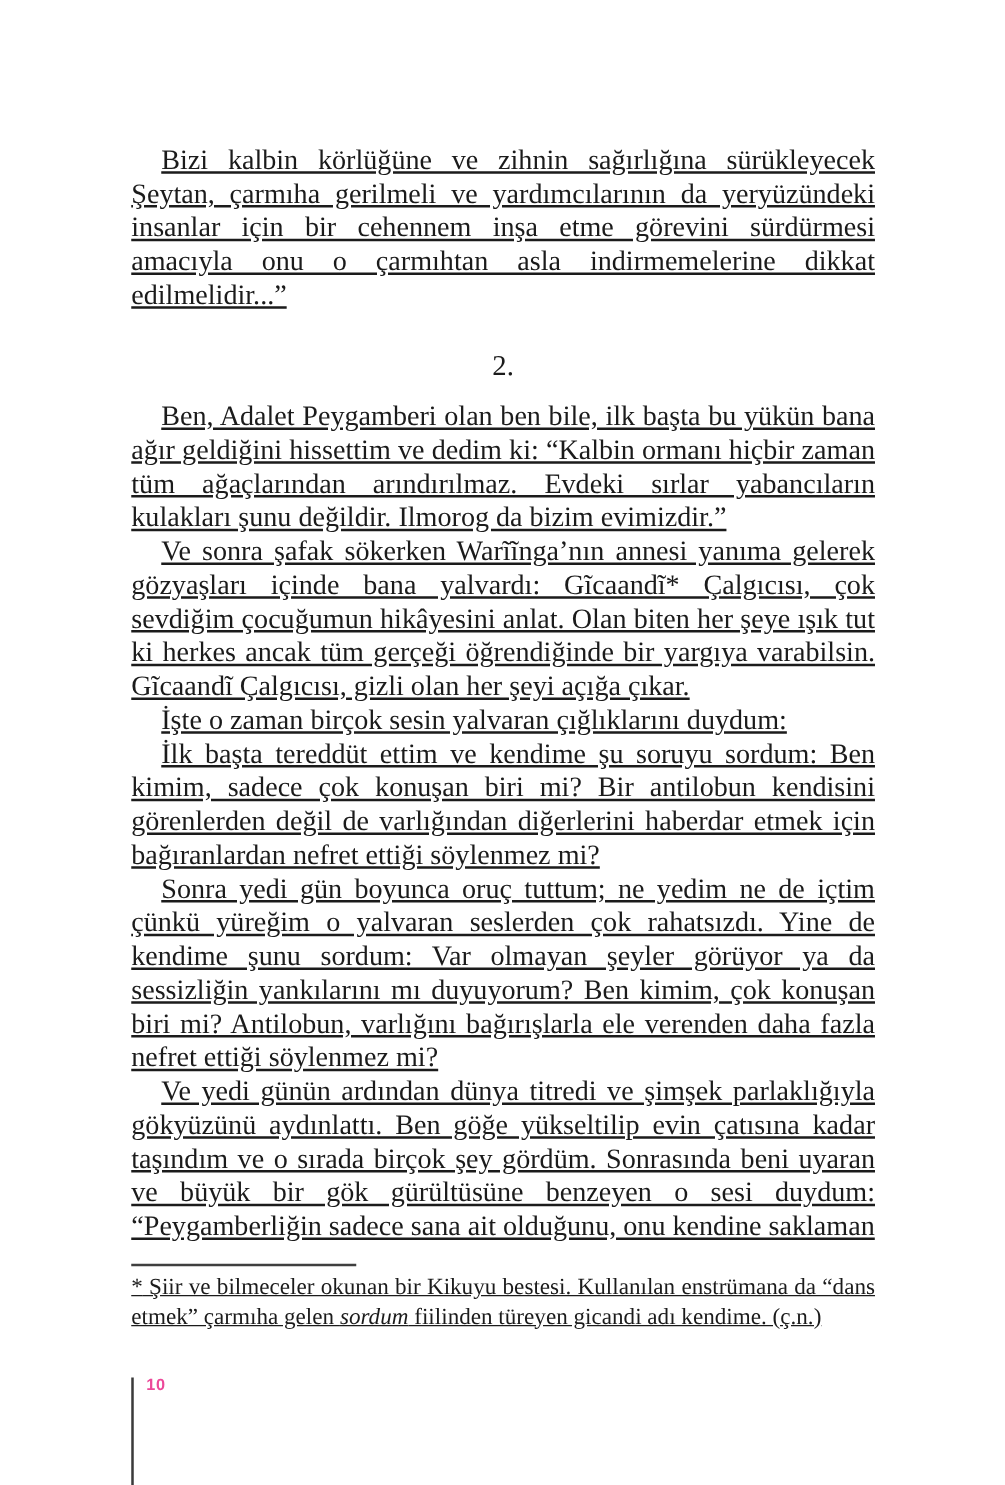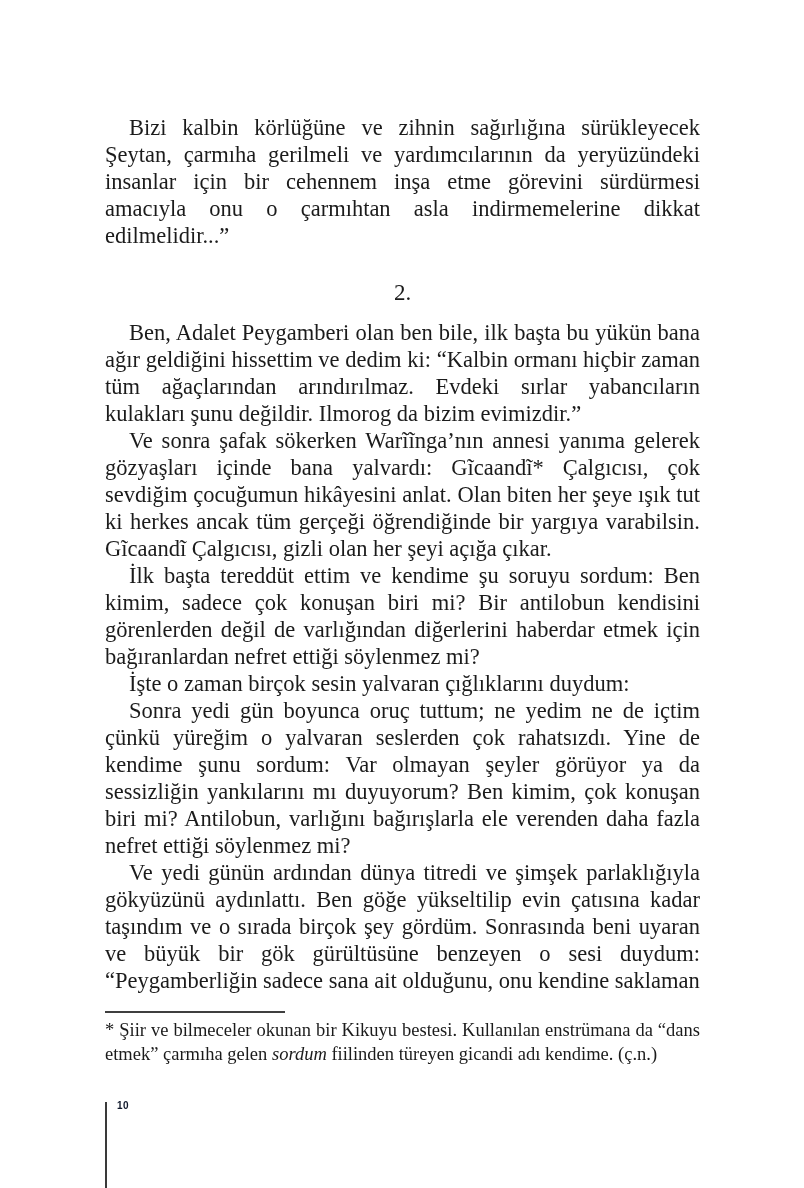--- a/index.html
+++ b/index.html
@@ -21,20 +21,21 @@
     top: 114px;
     width: 595px;
     font-size: 22.5px;
     line-height: 27px;
     text-align: justify;
   }
   .text-block p {
     margin: 0;
     text-indent: 24px;
     hyphens: manual;
+    text-decoration: underline;
   }
   .section-heading {
     text-align: center;
     text-indent: 0;
     margin: 30px 0 13px 0;
     font-size: 23px;
   }
   .footnote-block {
     margin-top: 17px;
   }
@@ -53,45 +54,45 @@
   }
   .footnote-text .italic {
     font-style: italic;
   }
   .page-number {
     position: absolute;
     left: 117px;
     top: 1100px;
     font-family: "Liberation Sans", sans-serif;
     font-weight: bold;
-    font-size: 10px;
+    font-size: 13px;
     letter-spacing: 0.5px;
-    color: #0f172a;
+    color: #ec4899;
   }
   .spine-rule {
     position: absolute;
     left: 105px;
     top: 1102px;
     width: 2px;
     height: 86px;
     background: #3a3a3a;
   }
 </style>
 </head>
 <body>
 
 <div class="text-block">
   <p>Bizi kalbin körlüğüne ve zihnin sağırlığına sürükleyecek Şeytan, çarmıha gerilmeli ve yardımcılarının da yeryüzündeki insanlar için bir cehennem inşa etme görevini sürdürmesi amacıyla onu o çarmıhtan asla indirmemelerine dikkat edilmelidir...”</p>
 
   <div class="section-heading">2.</div>
 
   <p>Ben, Adalet Peygamberi olan ben bile, ilk başta bu yükün bana ağır geldiğini hissettim ve dedim ki: “Kalbin ormanı hiçbir zaman tüm ağaçlarından arındırılmaz. Evdeki sırlar yabancıların kulakları şunu değildir. Ilmorog da bizim evimizdir.”</p>
   <p>Ve sonra şafak sökerken Warĩĩnga’nın annesi yanıma gelerek gözyaşları içinde bana yalvardı: Gĩcaandĩ* Çalgıcısı, çok sevdiğim çocuğumun hikâyesini anlat. Olan biten her şeye ışık tut ki herkes ancak tüm gerçeği öğrendiğinde bir yargıya varabilsin. Gĩcaandĩ Çalgıcısı, gizli olan her şeyi açığa çıkar.</p>
+  <p>İşte o zaman birçok sesin yalvaran çığlıklarını duydum:</p>
   <p>İlk başta tereddüt ettim ve kendime şu soruyu sordum: Ben kimim, sadece çok konuşan biri mi? Bir antilobun kendisini görenlerden değil de varlığından diğerlerini haberdar etmek için bağıranlardan nefret ettiği söylenmez mi?</p>
-  <p>İşte o zaman birçok sesin yalvaran çığlıklarını duydum:</p>
   <p>Sonra yedi gün boyunca oruç tuttum; ne yedim ne de içtim çünkü yüreğim o yalvaran seslerden çok rahatsızdı. Yine de kendime şunu sordum: Var olmayan şeyler görüyor ya da sessizliğin yankılarını mı duyuyorum? Ben kimim, çok konuşan biri mi? Antilobun, varlığını bağırışlarla ele verenden daha fazla nefret ettiği söylenmez mi?</p>
   <p>Ve yedi günün ardından dünya titredi ve şimşek parlaklığıyla gökyüzünü aydınlattı. Ben göğe yükseltilip evin çatısına kadar taşındım ve o sırada birçok şey gördüm. Sonrasında beni uyaran ve büyük bir gök gürültüsüne benzeyen o sesi duydum: “Peygamberliğin sadece sana ait olduğunu, onu kendine saklaman</p>
 
   <div class="footnote-block">
     <div class="footnote-rule"></div>
     <p class="footnote-text"><span>*</span><span> Şiir ve bilmeceler okunan bir Kikuyu bestesi. Kullanılan enstrümana da “dans etmek” çarmıha gelen </span><span class="italic">sordum</span><span> fiilinden türeyen gicandi adı kendime. (ç.n.)</span></p>
   </div>
 </div>
 
 <div class="page-number">10</div>

